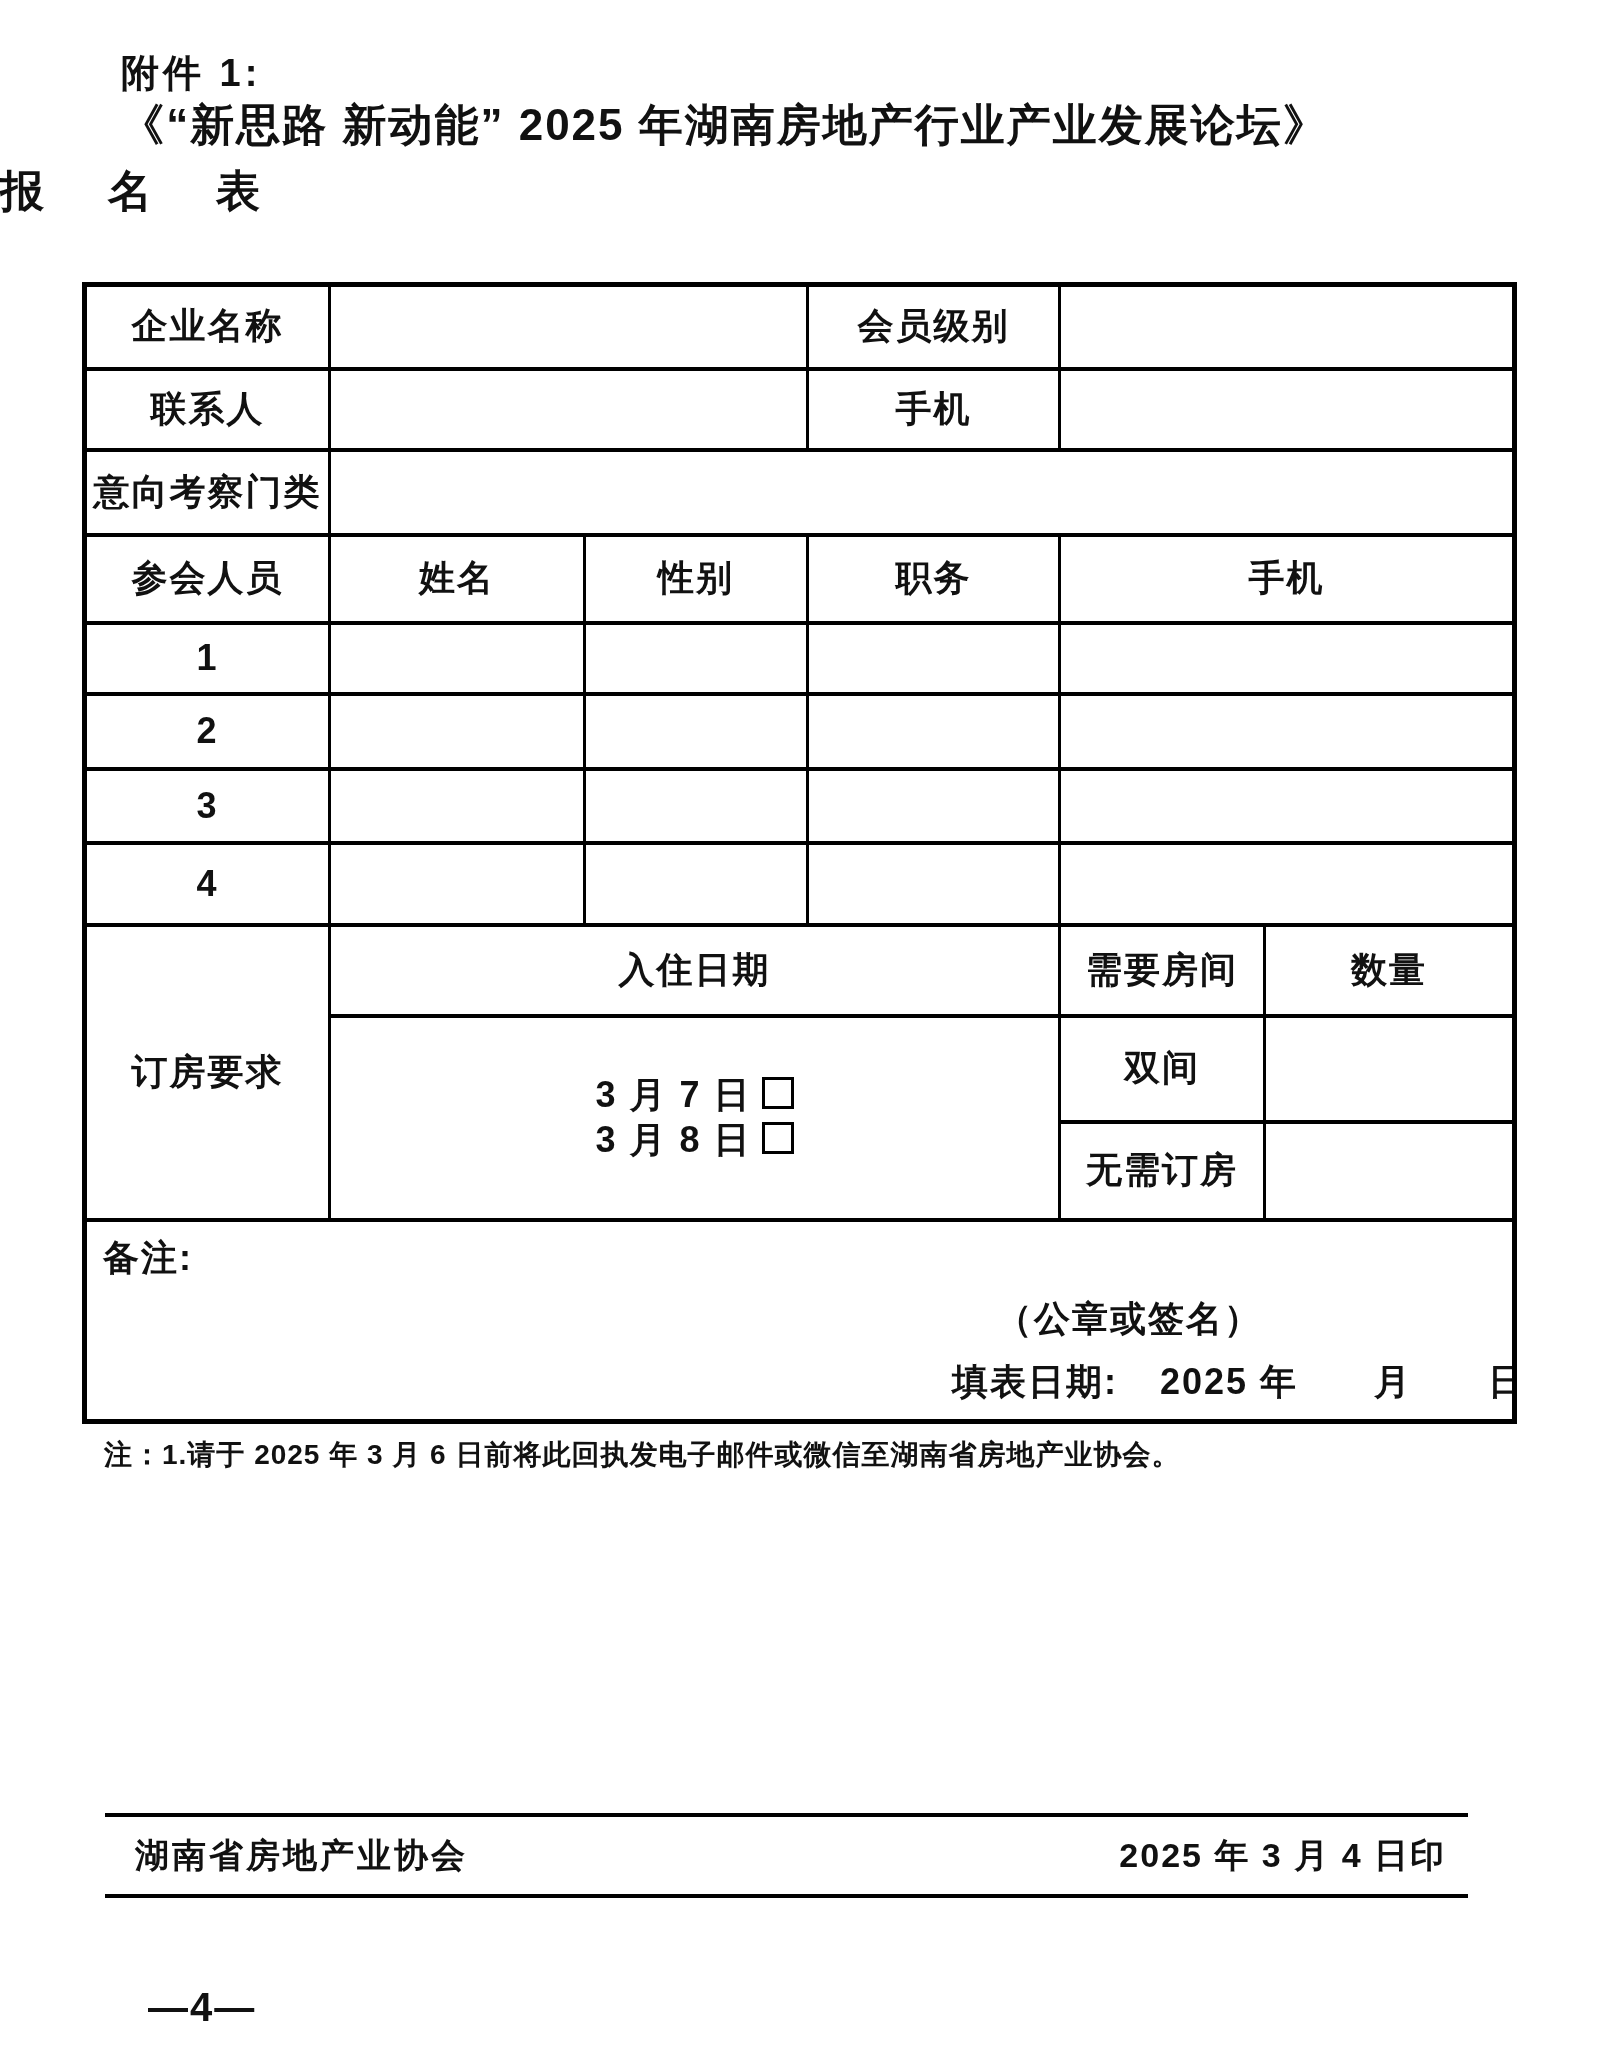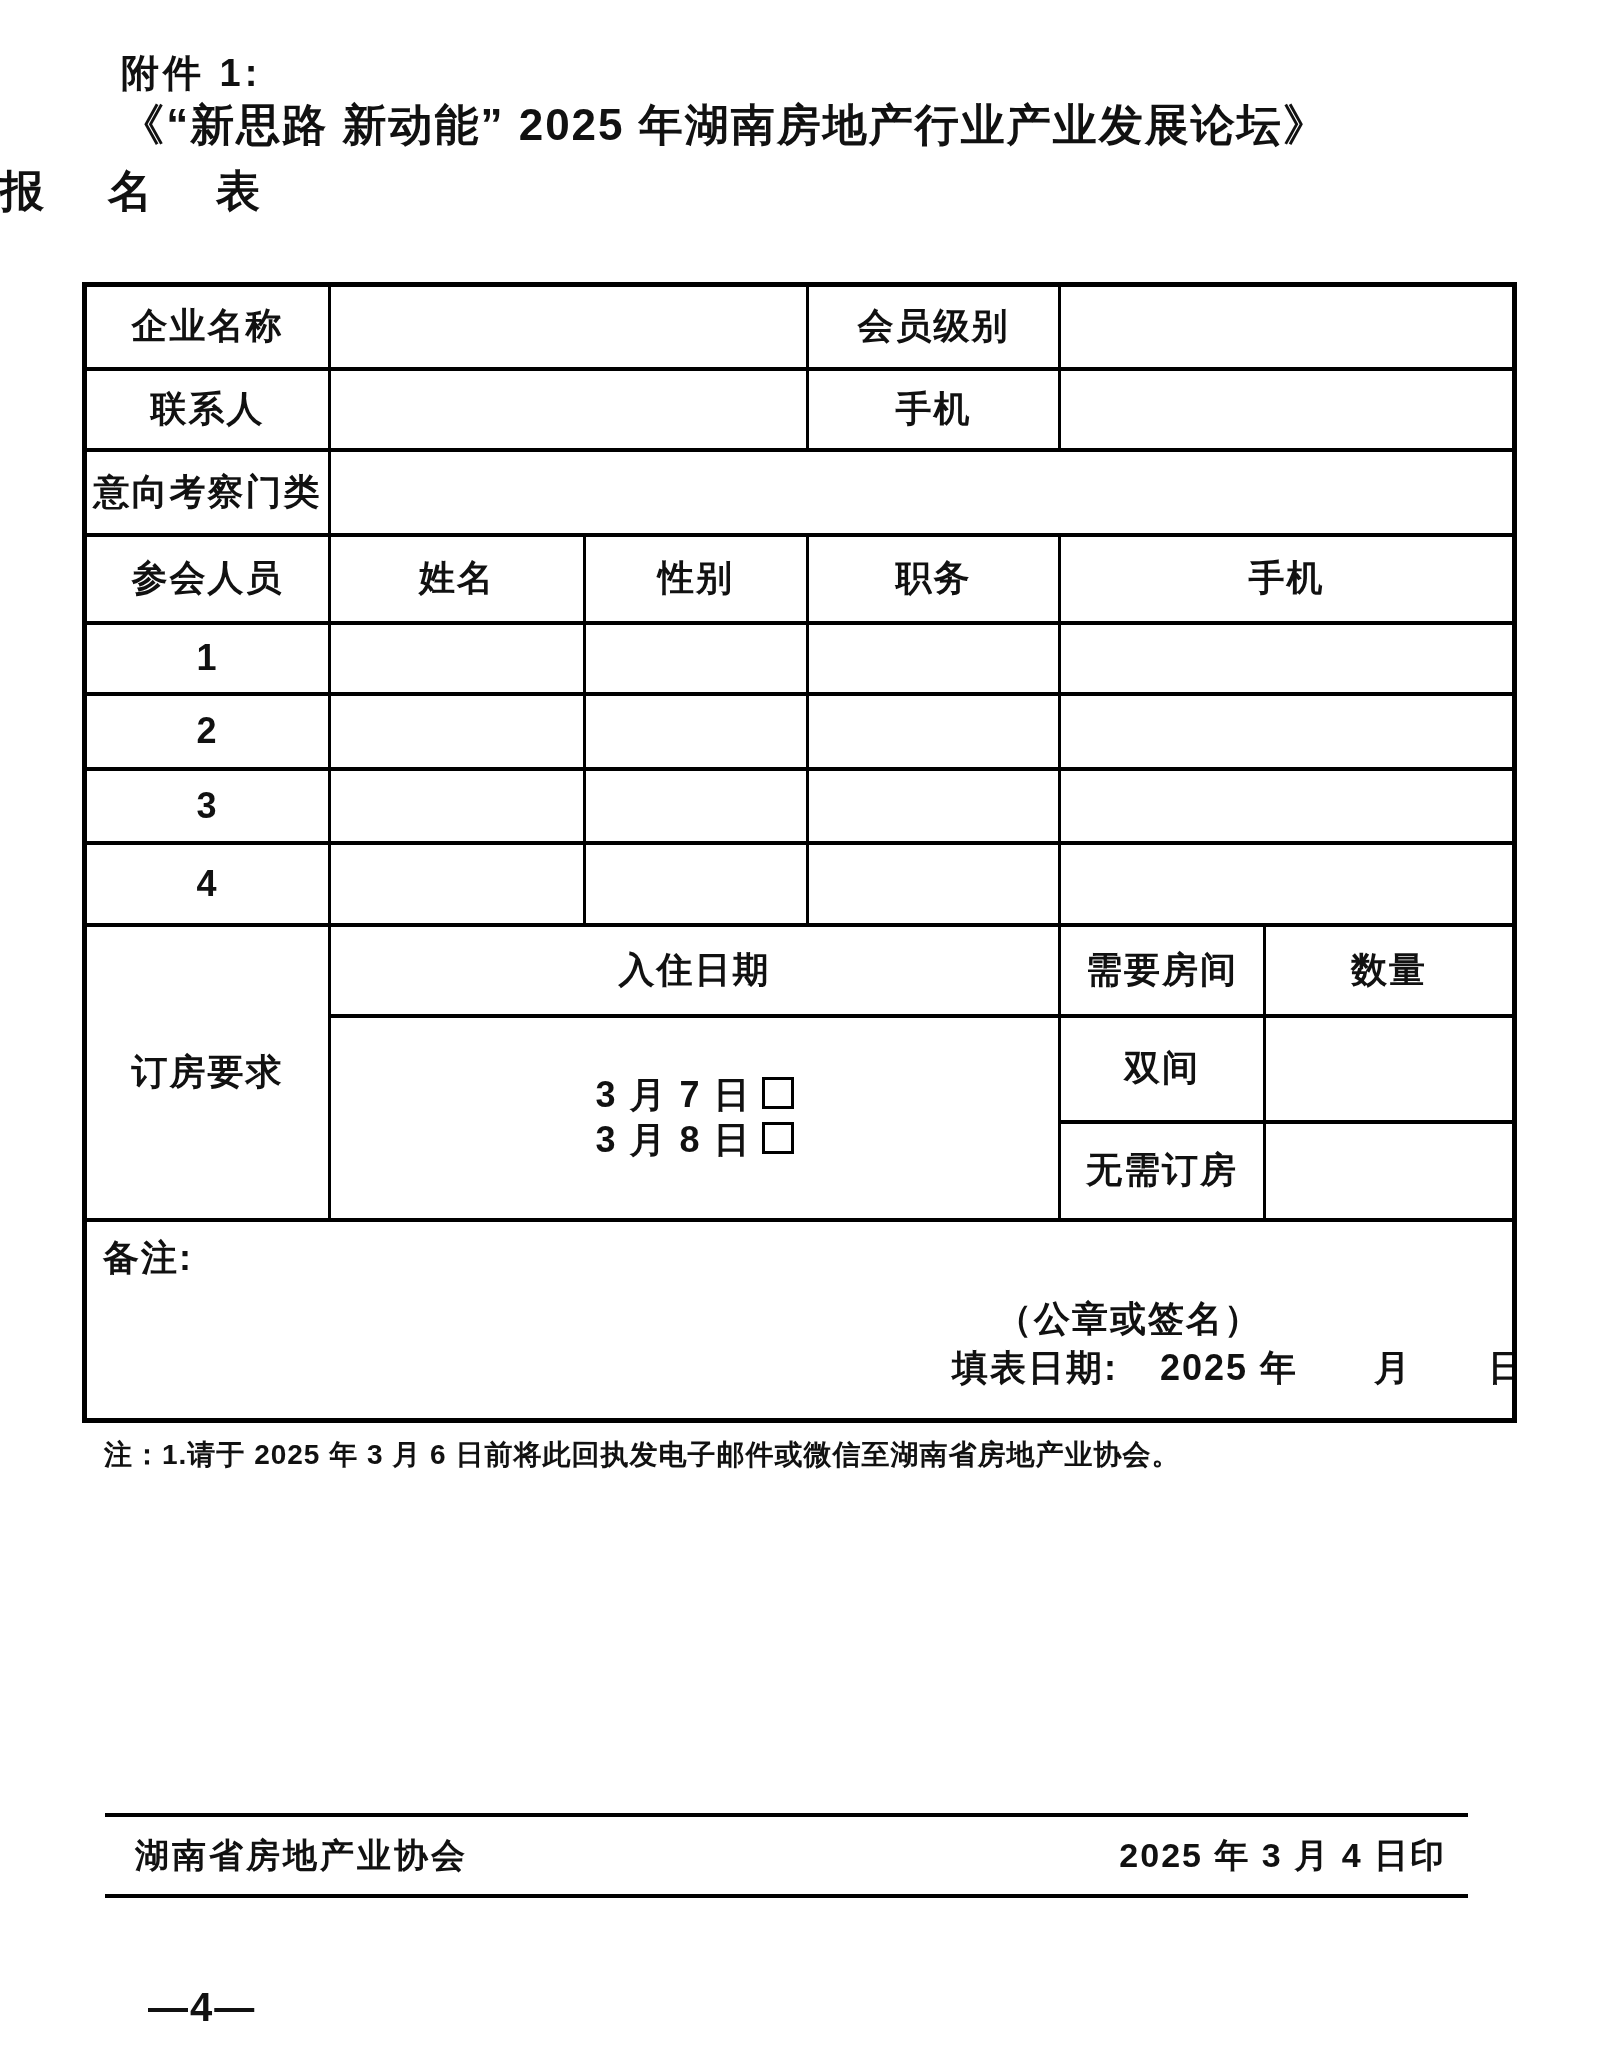--- a/index.html
+++ b/index.html
@@ -36,21 +36,21 @@
   td.dates-cell { line-height:1.0; }
   .date-line { display:block; margin:9px 0; }
   .cb {
     display:inline-block; width:32px; height:32px;
     border:3px solid #000; margin-left:10px; vertical-align:-2px;
     background:#fff;
   }
   td.remarks-cell { text-align:left; vertical-align:top; padding:12px 16px; }
   .remarks-label { font-size:36px; }
   .seal-line { margin-top:12px; margin-left:893px; font-size:36px; }
-  .filldate-line { margin-left:849px; font-size:36px; white-space:nowrap; }
+  .filldate-line { margin-top:14px; margin-left:849px; font-size:36px; white-space:nowrap; }
   .filldate-value { margin-left:42px; }
   .note-line {
     position:absolute; left:104px; top:1436px; width:1460px;
     font-size:28px; letter-spacing:1px;
   }
   .footer-band {
     position:absolute; left:105px; top:1813px; width:1363px; height:85px;
     border-top:4px solid #000; border-bottom:4px solid #000;
     display:flex; align-items:center; justify-content:space-between;
     padding:0 22px 0 30px;

